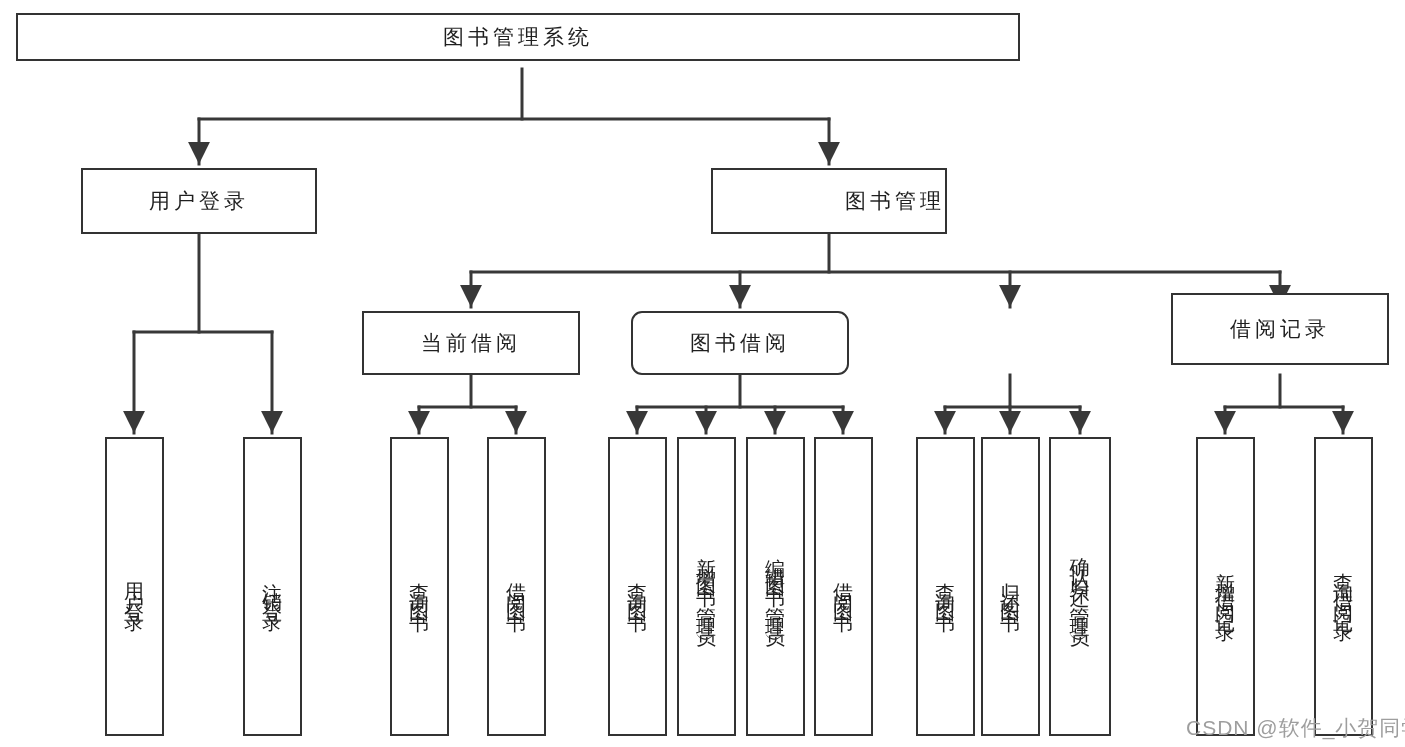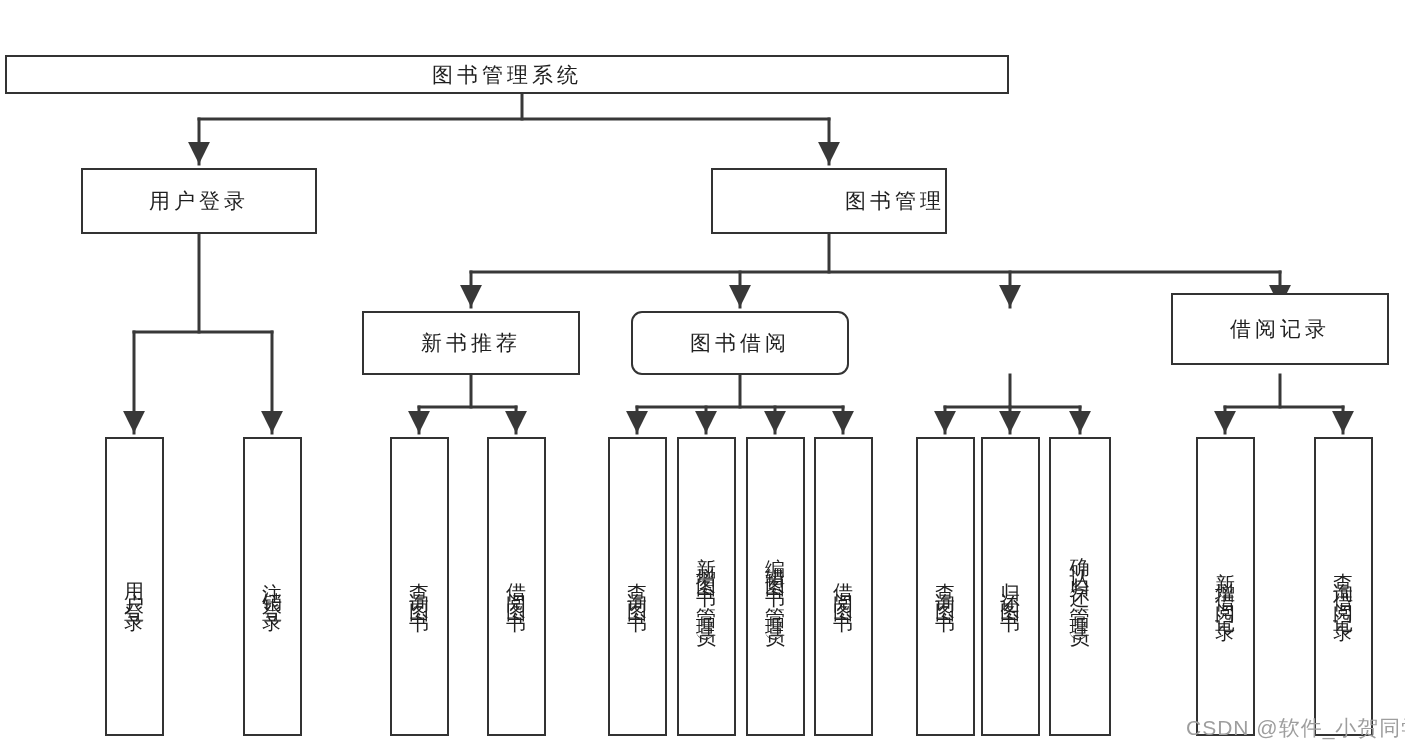--- a/index.html
+++ b/index.html
@@ -17,21 +17,21 @@
   .vbox{
     position:absolute;box-sizing:border-box;border:2.5px solid #333333;background:#ffffff;
     display:flex;align-items:center;justify-content:center;
     color:#1f1f1f;top:437px;height:299px;width:59px;
   }
   .vbox .vtext{
     writing-mode:vertical-rl;text-orientation:mixed;
     font-size:20px;letter-spacing:10px;line-height:1;white-space:nowrap;
   }
   
-  #n-root   {left:5px;  top:13px;  width:1004px;height:39px;margin-top:42px;}
+  #n-root   {left:16px;  top:13px;  width:1004px;height:48px;}
   #n-login  {left:81px;  top:168px; width:236px; height:66px;}
   #n-mgmt   {left:711px; top:168px; width:236px; height:66px;justify-content:flex-end;}
   #n-newbook{left:362px; top:311px; width:218px; height:64px;}
   #n-borrow {left:631px; top:311px; width:218px; height:64px;border-radius:11px;}
   #n-current{left:901px; top:311px; width:218px; height:64px;}
   #n-records{left:1171px;top:293px; width:218px; height:72px;}
   
   #l-login1 {left:105px;}
   #l-login2 {left:243px;}
   #l-nb1    {left:390px;}
@@ -108,21 +108,21 @@
   </div>
 
   <div class="box" id="n-login">
     <span>用户登录</span>
   </div>
   <div class="box" id="n-mgmt">
     <span>图书管理</span>
   </div>
 
   <div class="box" id="n-newbook">
-    <span>新书推荐</span>
+    <span>当前借阅</span>
   </div>
   <div class="box" id="n-borrow">
     <span>图书借阅</span>
   </div>
   <div class="box" id="n-records">
     <span>借阅记录</span>
   </div>
 
   <div class="vbox" id="l-login1">
     <span class="vtext">用户登录</span>

